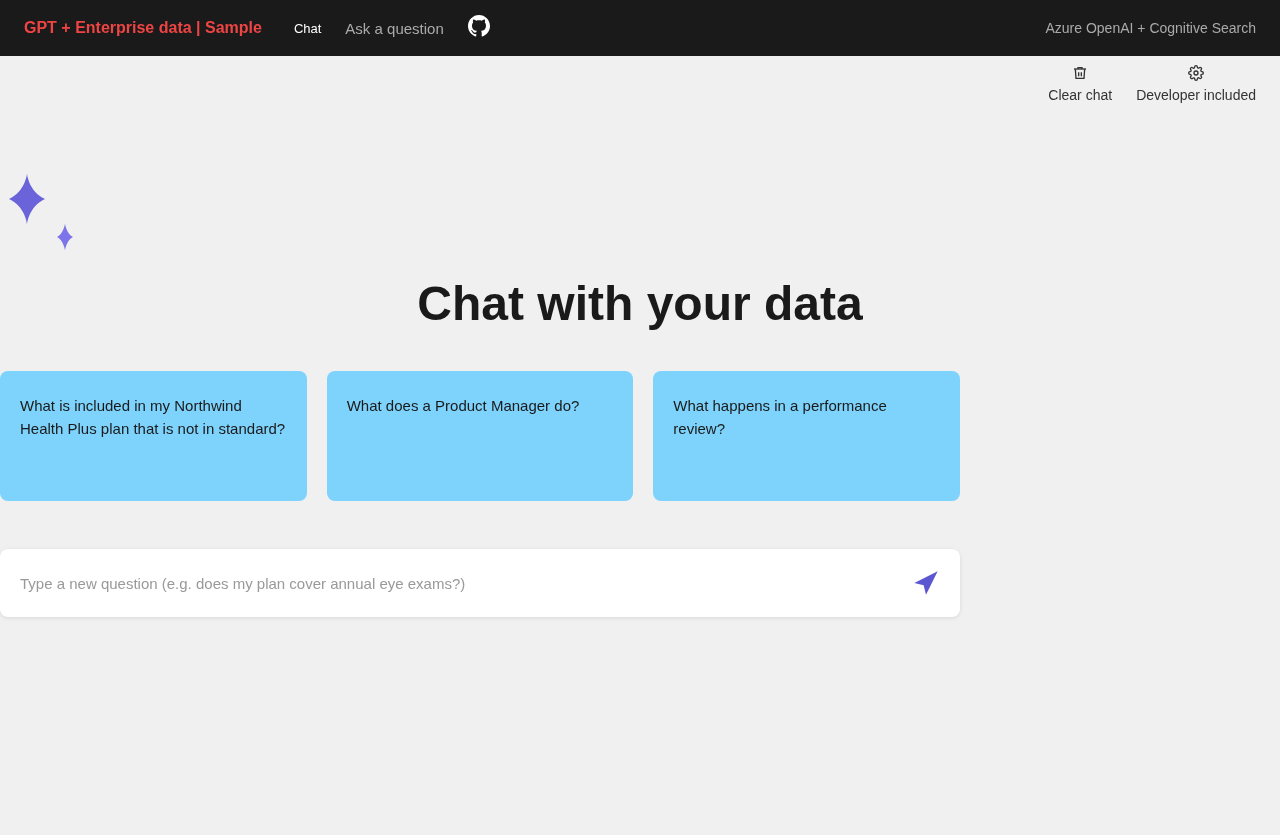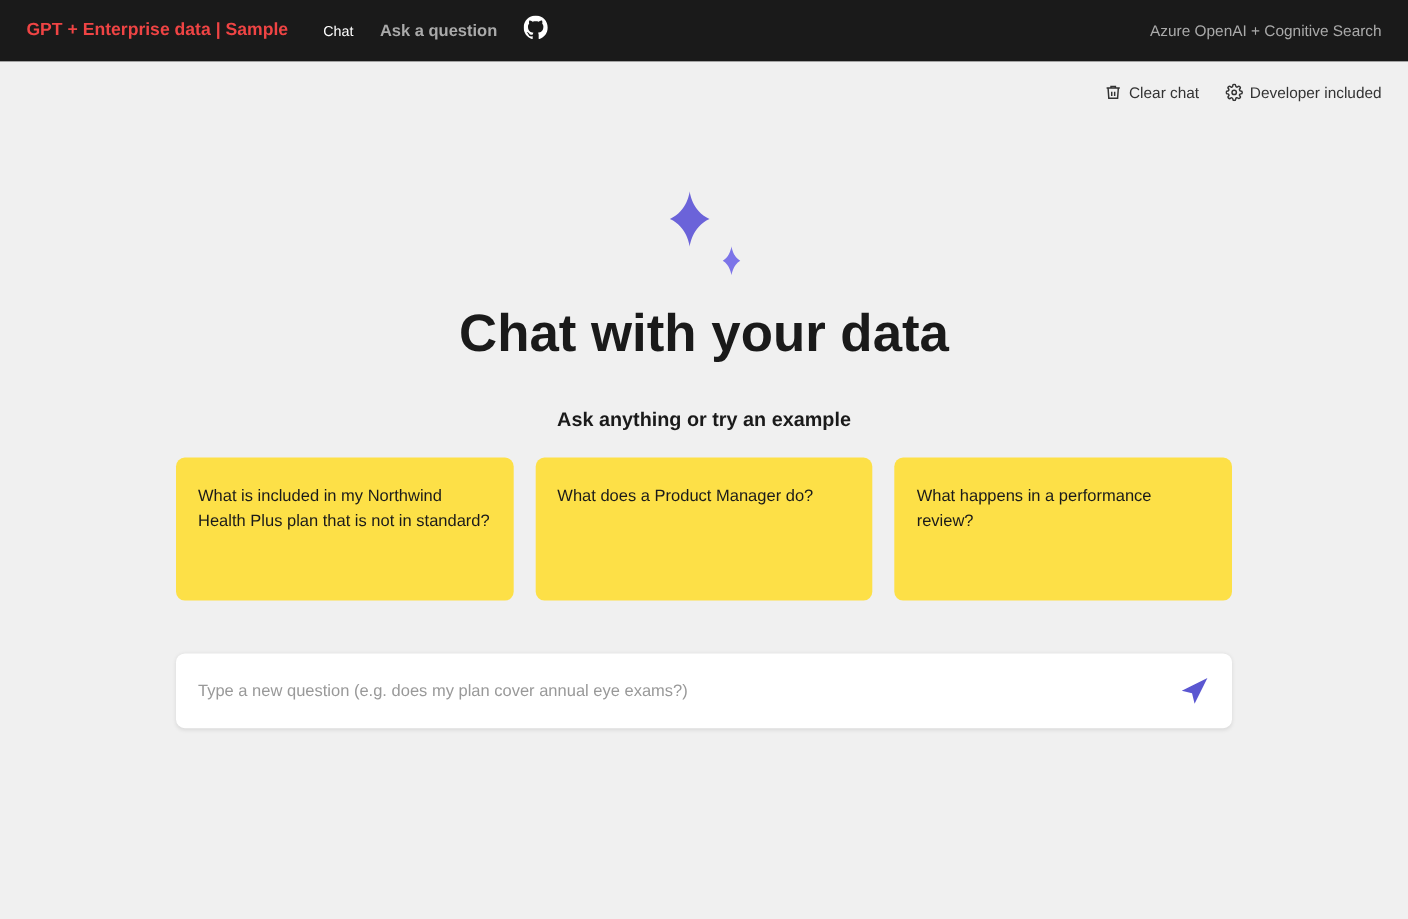--- a/index.html
+++ b/index.html
@@ -34,21 +34,20 @@
       color: #ffffff;
       font-size: 13px;
       text-decoration: none;
       cursor: pointer;
     }
     .nav-link {
       color: #aaaaaa;
       font-size: 15px;
       text-decoration: none;
       cursor: pointer;
-      font-weight: bold;
     }
     .github-icon {
       color: #ffffff;
       font-size: 20px;
       cursor: pointer;
     }
     .navbar-right {
       color: #aaaaaa;
       font-size: 14px;
     }
@@ -65,27 +64,27 @@
     }
     .subheader-btn {
       display: flex;
       align-items: center;
       gap: 6px;
       background: none;
       border: none;
       cursor: pointer;
       font-size: 14px;
       color: #333;
+      flex-direction: column;
     }
 
     
     .main {
       display: flex;
       flex-direction: column;
-      align-items: center;
       padding-top: 60px;
     }
 
     
     .sparkle-container {
       position: relative;
       width: 80px;
       height: 80px;
       margin-bottom: 24px;
     }
@@ -125,21 +124,21 @@
     
     .cards-container {
       display: flex;
       gap: 20px;
       margin-bottom: 48px;
       width: 960px;
       max-width: 95vw;
     }
     .card {
       flex: 1;
-      background: #fde047;
+      background: #7dd3fc;
       border-radius: 8px;
       padding: 24px 20px;
       cursor: pointer;
       transition: background 0.15s;
       min-height: 130px;
       display: flex;
       align-items: flex-start;
     }
     .card-text {
       font-size: 15px;
@@ -225,21 +224,20 @@
   <div class="sparkle-container">
     <svg class="sparkle-large" viewBox="0 0 60 60">
       <path d="M30 2 C30 2 32 22 50 30 C32 38 30 58 30 58 C30 58 28 38 10 30 C28 22 30 2 30 2Z" fill="#6b63d9"></path>
     </svg>
     <svg class="sparkle-small" viewBox="0 0 34 34">
       <path d="M17 2 C17 2 18.5 13 26 17 C18.5 21 17 32 17 32 C17 32 15.5 21 8 17 C15.5 13 17 2 17 2Z" fill="#7c74e8"></path>
     </svg>
   </div>
 
   <h1 class="main-heading">Chat with your data</h1>
-  <p class="sub-heading">Ask anything or try an example</p>
 
   <div class="cards-container">
     <div class="card">
       <span class="card-text">What is included in my Northwind Health Plus plan that is not in standard?</span>
     </div>
     <div class="card">
       <span class="card-text">What does a Product Manager do?</span>
     </div>
     <div class="card">
       <span class="card-text">What happens in a performance review?</span>

